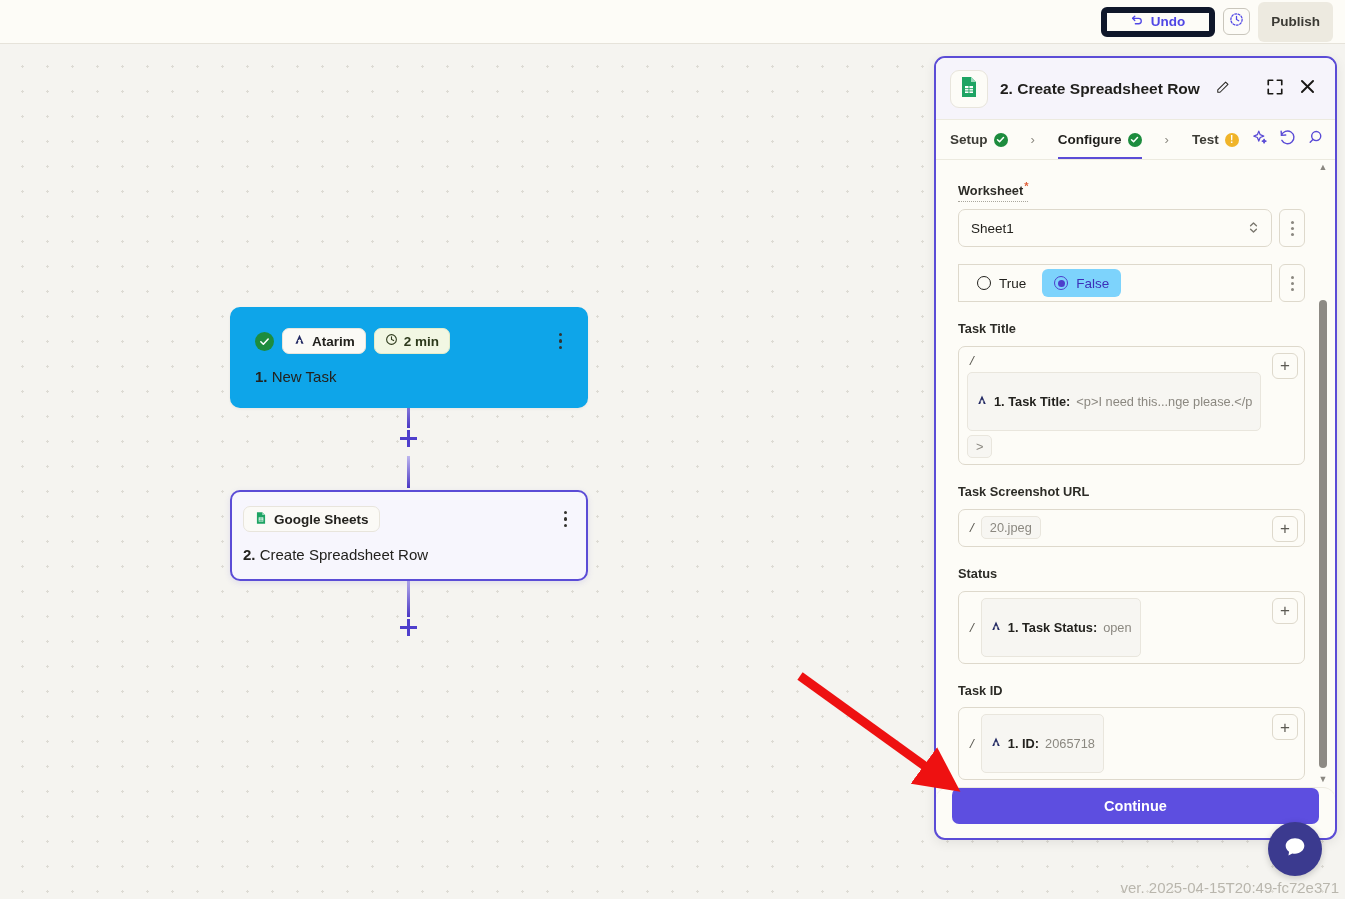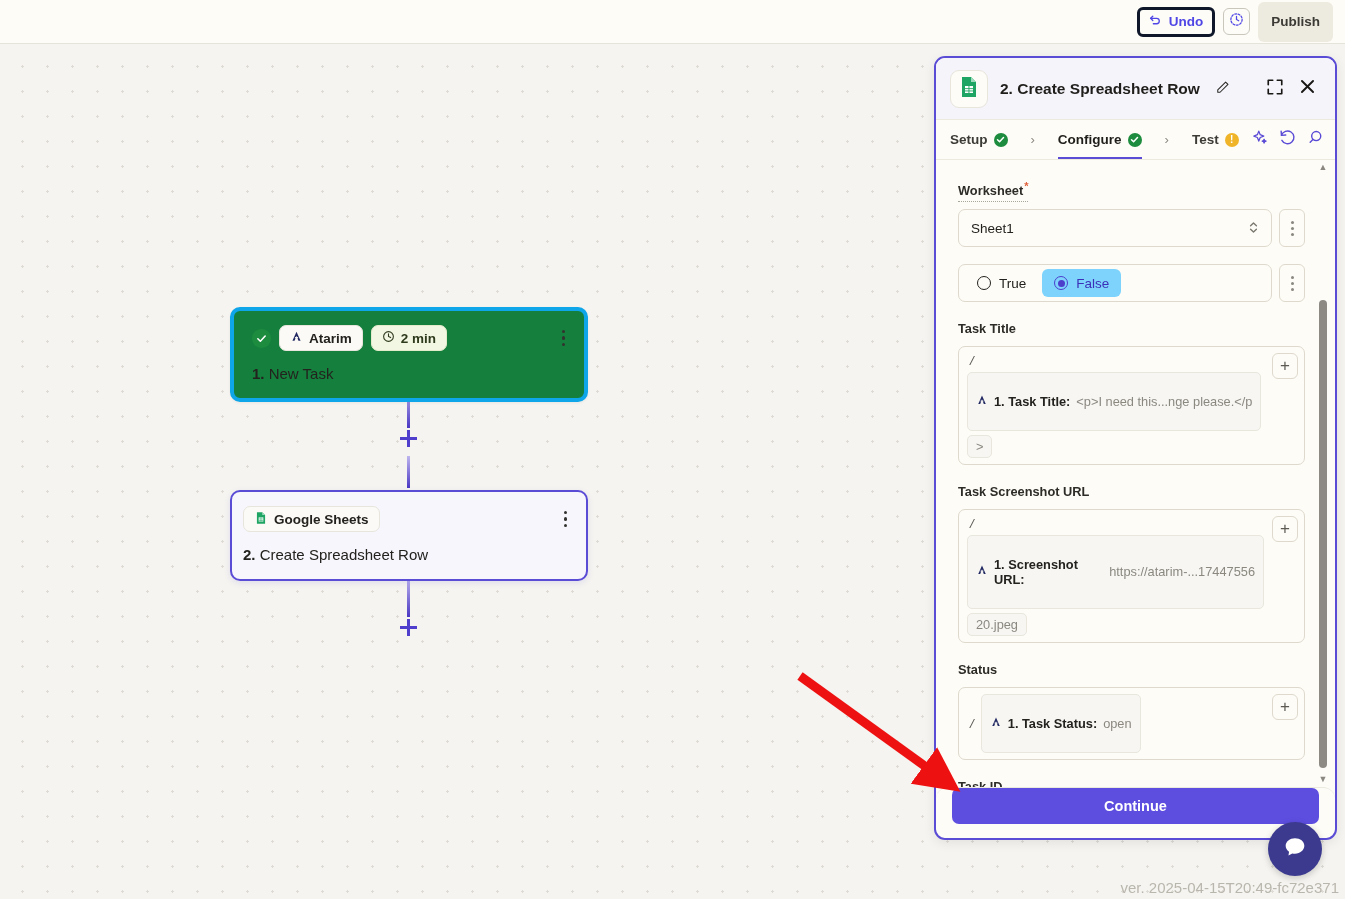--- a/index.html
+++ b/index.html
@@ -24,40 +24,40 @@
   
   .topbar {
     position: absolute; left: 0; top: 0; width: 1345px; height: 44px;
     background: #fdfcf7;
     border-bottom: 1px solid #e6e3da;
     display: flex; align-items: center; justify-content: flex-end;
     padding-right: 12px; gap: 8px;
   }
   .btn-undo {
     display: flex; align-items: center; gap: 7px;
-    height: 30px; padding: 0 9px;
-    background: #fdfcf7; border: 3px solid #0f172a; border-radius: 6px;
+    height: 30px; padding: 0 24px;
+    background: #fdfcf7; border: 6px solid #0f172a; border-radius: 6px;
     color: #4f46e5; font-size: 13.5px; font-weight: 700; cursor: pointer;
   }
   .btn-icon-sq {
     width: 27px; height: 27px;
     background: #fdfcf7; border: 1px solid #c9c6bc; border-radius: 6px;
     display: flex; align-items: center; justify-content: center; cursor: pointer;
   }
   .btn-publish {
     height: 40px; padding: 0 13px;
     background: #edeae0; border: none; border-radius: 6px;
     color: #3b3a34; font-size: 13.5px; font-weight: 700; cursor: pointer;
     display: flex; align-items: center;
   }
 
   
   .node {
     position: absolute; width: 358px;
-    background: #15803d; border: 4px solid #0ea5e9; border-radius: 10px;
+    background: #0ea5e9; border: 7px solid #0ea5e9; border-radius: 10px;
     box-shadow: 0 1px 3px rgba(0,0,0,0.06);
     padding: 14px 16px 16px 18px;
   }
   .node.selected {
     background: #f7f6fd; border: 2.5px solid #5b4cd6;
     box-shadow: 0 2px 6px rgba(80,70,200,0.13);
   }
   .node-top { display: flex; align-items: center; gap: 8px; }
   .chip {
     display: inline-flex; align-items: center; gap: 6px;
@@ -164,21 +164,21 @@
   .select-box .caret { margin-left: auto; color: #7a776e; font-size: 12px; line-height: 1; }
   .dots-btn {
     width: 26px; border: 1px solid #ded9cc; border-radius: 6px; background: #fdfcf7;
     display: flex; flex-direction: column; align-items: center; justify-content: center; gap: 3px;
     cursor: pointer;
   }
   .dots-btn i { width: 3px; height: 3px; border-radius: 50%; background: #8b8880; display: block; }
 
   .radio-box {
     flex: 1; height: 38px; background: #fdfcf7;
-    border: 1px solid #ded9cc; border-radius: 7px;
+    border: 1px solid #ded9cc; border-radius: 0;
     display: flex; align-items: center; padding: 0 6px; gap: 4px;
   }
   .radio-opt {
     display: flex; align-items: center; gap: 8px;
     height: 28px; padding: 0 12px; border-radius: 6px;
     font-size: 13.5px; color: #23221e; cursor: pointer;
   }
   .radio-opt.sel { background: #7dd3fc; color: #3d30b8; font-weight: 500; }
   .radio-dot {
     width: 14px; height: 14px; border-radius: 50%;
@@ -492,28 +492,20 @@
           </span>
           <span class="token-cont">&gt;</span>
           <span class="plus-btn">+</span>
         </div>
       </div>
 
       <div class="field">
         <div class="field-label">Task Screenshot URL</div>
         <div class="token-field">
           <span class="slash">/</span>
-          <span class="token">
-            <span><svg width="12" height="12" viewBox="0 0 24 24">
-                  <path d="M12 3 L19.5 20 L15.6 20 L12 10.5 L8.4 20 L4.5 20 Z" fill="#232a63"></path>
-                  <rect x="9.1" y="13.1" width="5.8" height="2.1" fill="#f7f6f2"></rect>
-                </svg></span>
-            <span class="tk-key">1. Screenshot URL:</span>
-            <span class="tk-val">https://atarim-...17447556</span>
-          </span>
           <span class="token-cont">20.jpeg</span>
           <span class="plus-btn">+</span>
         </div>
       </div>
 
       <div class="field">
         <div class="field-label">Status</div>
         <div class="token-field">
           <span class="slash">/</span>
           <span class="token">

